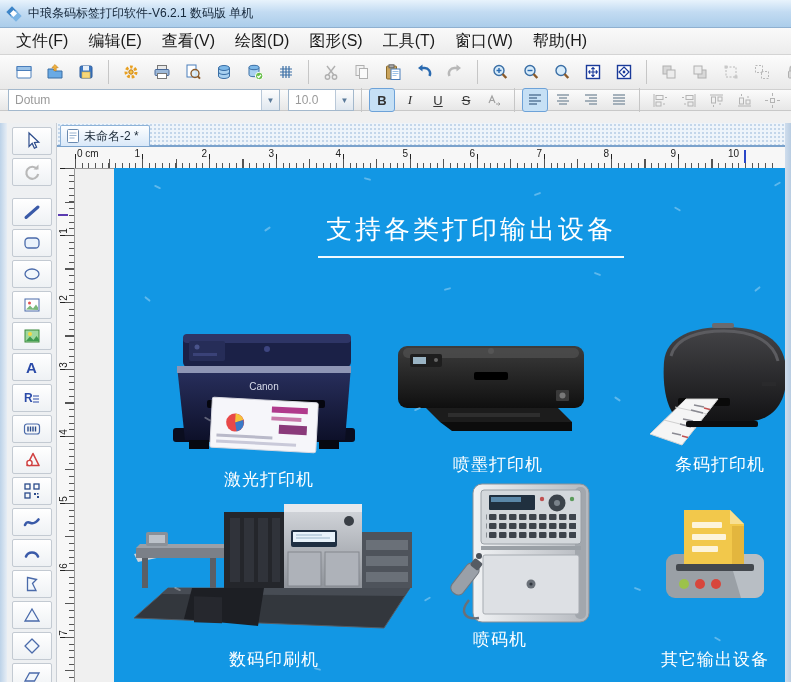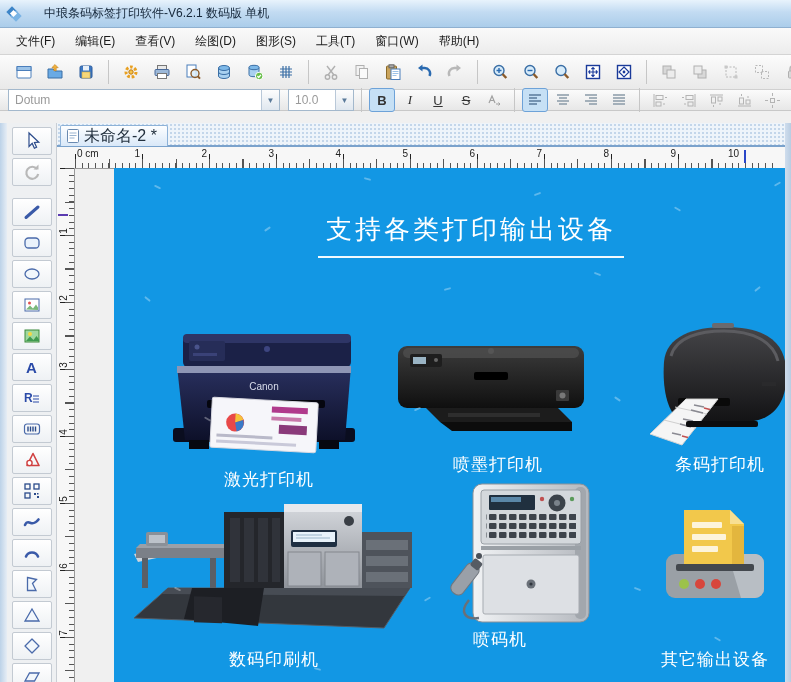--- a/index.html
+++ b/index.html
@@ -2,27 +2,27 @@
 <html><head>
 <meta charset="utf-8">
 <style>
   html,body{margin:0;padding:0;}
   body{font-family:"Liberation Sans","DejaVu Sans",sans-serif;background:#dfeaf5;}
   #app{position:relative;width:791px;height:682px;overflow:hidden;background:#f0f0f0;}
 
   
   .titlebar{position:absolute;left:0;top:0;width:791px;height:28px;
     background:linear-gradient(#e8f3fc,#c2dbf2 45%,#abcdea);
-    border-bottom:1px solid #8fb0d0;display:flex;align-items:center;padding-left:6px;box-sizing:border-box;gap:16px;}
+    border-bottom:1px solid #8fb0d0;display:flex;align-items:center;padding-left:6px;box-sizing:border-box;}
   .titlebar .app-title{font-size:12px;color:#15273a;margin-left:6px;}
 
   
   .menubar{position:absolute;left:0;top:28px;width:791px;height:27px;background:linear-gradient(#fafafa,#ececec);
     border-bottom:1px solid #d4d4d4;display:flex;align-items:center;padding-left:6px;box-sizing:border-box;}
-  .menu-item{font-size:12px;color:#1a1a1a;padding:4px 10px;cursor:default;}
+  .menu-item{font-size:16px;color:#1a1a1a;padding:4px 10px;cursor:default;}
 
   
   .toolbar1{position:absolute;left:0;top:55px;width:791px;height:35px;background:linear-gradient(#fcfcfc,#e9e9e9);
     border-bottom:1px solid #d0d0d0;display:flex;align-items:center;padding-left:10px;box-sizing:border-box;gap:3px;}
   .toolbar2{position:absolute;left:0;top:90px;width:791px;height:21px;background:linear-gradient(#fbfbfb,#e7e7e7);
     border-bottom:1px solid #c8c8c8;display:flex;align-items:center;padding-left:8px;box-sizing:border-box;gap:2px;}
   .tbtn{width:28px;height:26px;display:flex;align-items:center;justify-content:center;border-radius:3px;flex:none;}
   .tbtn.sm{width:26px;height:24px;}
   .tbtn.active{background:#c6e0f5;border:1px solid #6da2d8;box-sizing:border-box;}
   .sep{width:1px;height:24px;background:#c6c6c6;margin:0 5px;flex:none;}
@@ -42,21 +42,21 @@
   .tool{width:38px;height:26px;margin-bottom:3px;background:linear-gradient(#ffffff,#eef1f4);
     border:1px solid #c3cad2;border-radius:2px;display:flex;align-items:center;justify-content:center;flex:none;}
   .tool-gap{height:9px;flex:none;}
 
   
   .tabbar{position:absolute;left:57px;top:123px;width:734px;height:24px;
     background-color:#eef4fa;background-image:radial-gradient(#c3d6ea 1px,transparent 1px);background-size:4px 4px;
     border-bottom:2px solid #7aa2cc;box-sizing:border-box;}
   .tab{position:absolute;left:3px;top:2px;height:20px;display:flex;align-items:center;gap:5px;padding:0 10px 0 6px;
     background:linear-gradient(#fdfeff,#d9e8f8);border:1px solid #8db2d8;border-bottom:none;border-radius:2px 2px 0 0;}
-  .tab .tab-label{font-size:16px;color:#22303e;}
+  .tab .tab-label{font-size:12px;color:#22303e;}
 
   
   .hruler{position:absolute;left:57px;top:147px;width:734px;height:22px;background:#f7f7f7;border-bottom:1px solid #9a9a9a;
     background-image:
       repeating-linear-gradient(90deg,#555 0 1px,transparent 1px 6.7px),
       repeating-linear-gradient(90deg,#555 0 1px,transparent 1px 33.5px),
       repeating-linear-gradient(90deg,#222 0 1px,transparent 1px 67px);
     background-size:700px 5px,700px 9px,700px 14px;
     background-position:18px bottom,18px bottom,18px bottom;background-repeat:no-repeat;box-sizing:border-box;}
   .hruler .rlabel{position:absolute;top:1px;width:14px;text-align:right;font-size:10px;color:#222;}

